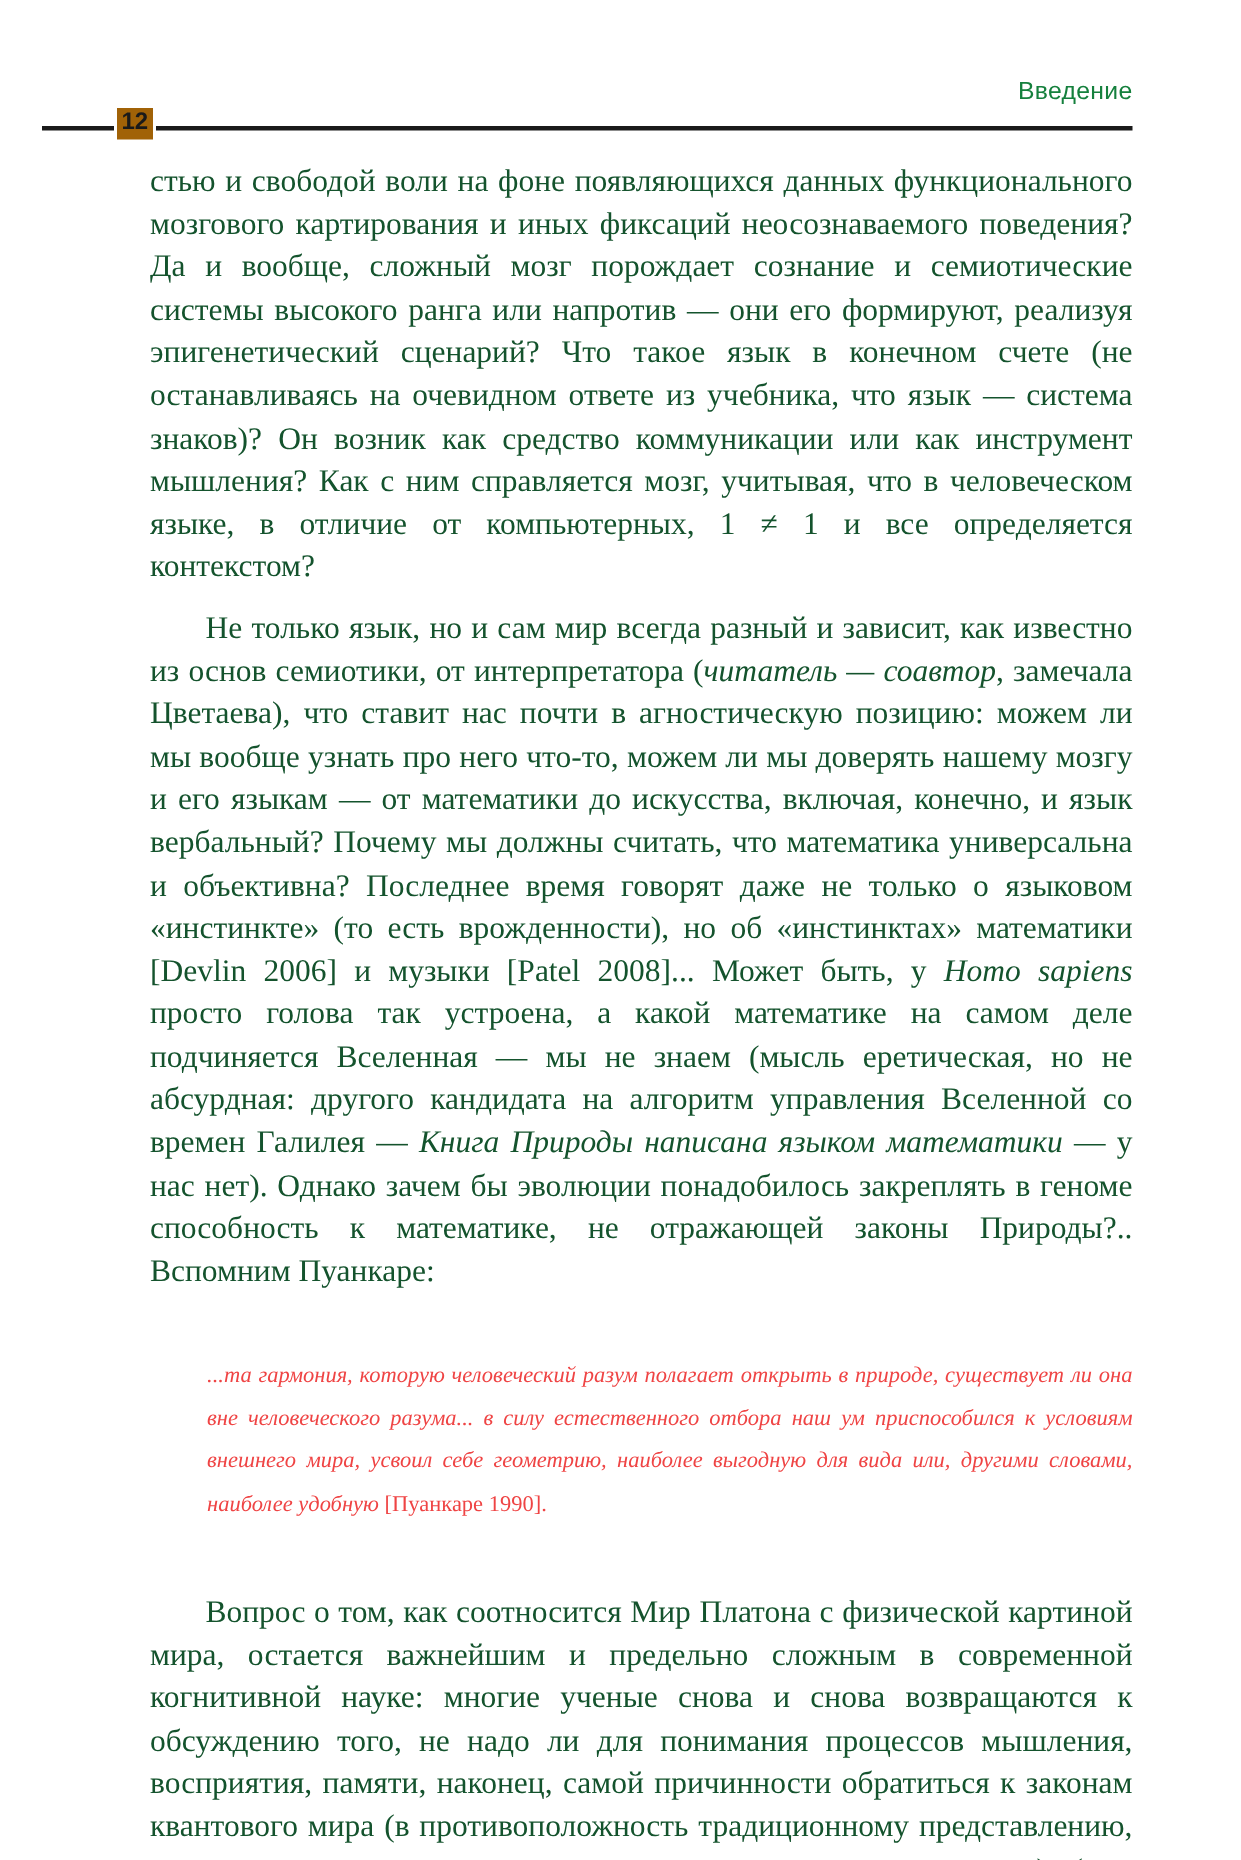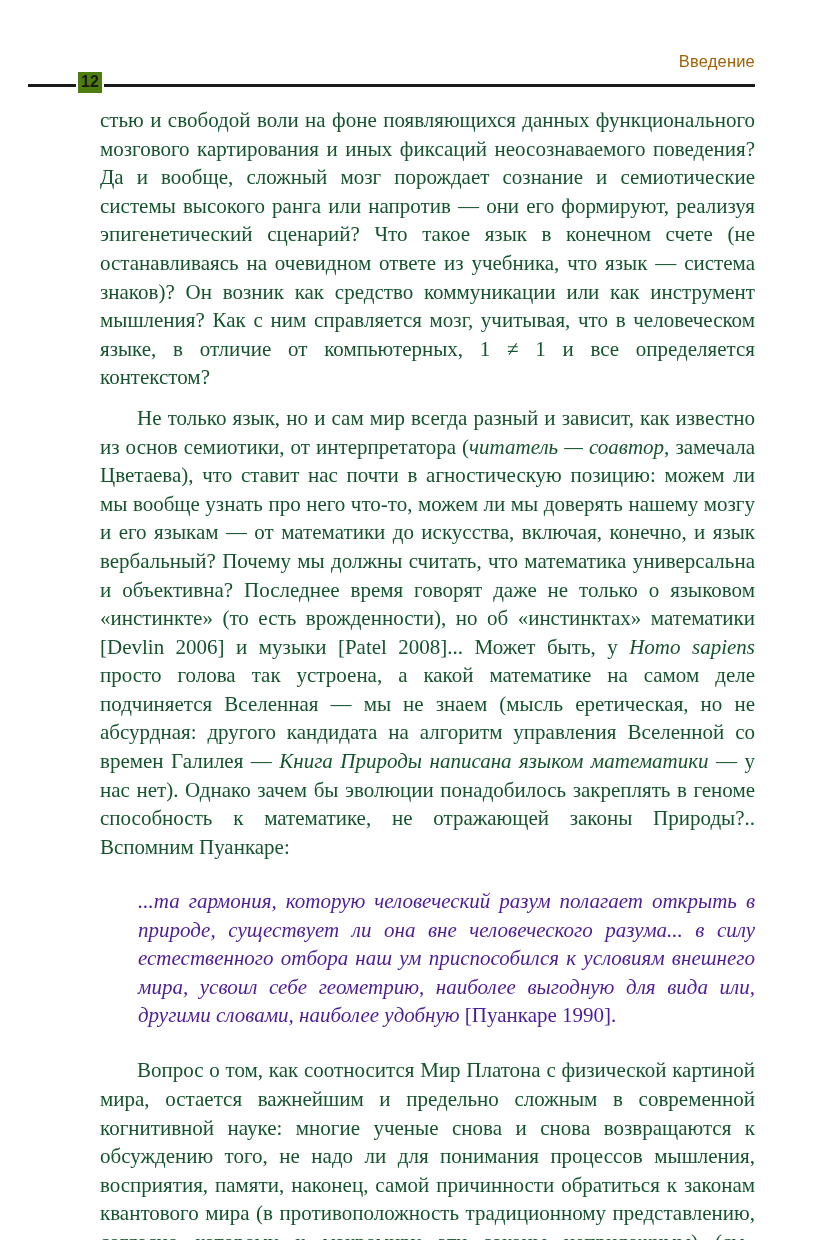--- a/index.html
+++ b/index.html
@@ -31,21 +31,21 @@
     width: 827px;
     height: 40px;
   }
   .runhead-title {
     position: absolute;
     right: 72px;
     top: 0px;
     font-family: "Liberation Sans", "DejaVu Sans", sans-serif;
     font-size: 16.5px;
     letter-spacing: 0.2px;
-    color: #a16207;
+    color: #15803d;
     white-space: nowrap;
   }
   .rule-left {
     position: absolute;
     left: 28px;
     top: 32px;
     width: 48px;
     height: 3px;
     background: #1a1a1a;
   }
@@ -59,21 +59,21 @@
   }
   .folio {
     position: absolute;
     left: 78px;
     top: 20px;
     font-family: "Liberation Sans", "DejaVu Sans", sans-serif;
     font-weight: bold;
     font-size: 16px;
     line-height: 1;
     color: #1a1a1a;
-    background: #4d7c0f;
+    background: #a16207;
     padding: 2px 3px 3px 3px;
     white-space: nowrap;
   }
 
   
   .col {
     position: absolute;
     left: 100px;
     top: 106px;
     width: 655px;
@@ -92,29 +92,29 @@
   }
   p.body.indent {
     text-indent: 37px;
   }
   p.body + p.body {
     margin-top: 12px;
   }
 
   
   blockquote.quote {
-    margin: 0;
+    margin: 16px;
     padding: 0;
     margin-left: 38px;
     width: 617px;
-    font-size: 21px;
+    font-size: 15px;
     line-height: 28.4px;
     text-align: justify;
     font-style: italic;
-    color: #4c1d95;
+    color: #ef4444;
   }
   blockquote.quote .roman {
     font-style: normal;
   }
 
   .gap-before-quote { height: 26px; }
   .gap-after-quote  { height: 27px; }
 
   em.it { font-style: italic; }
 </style>

